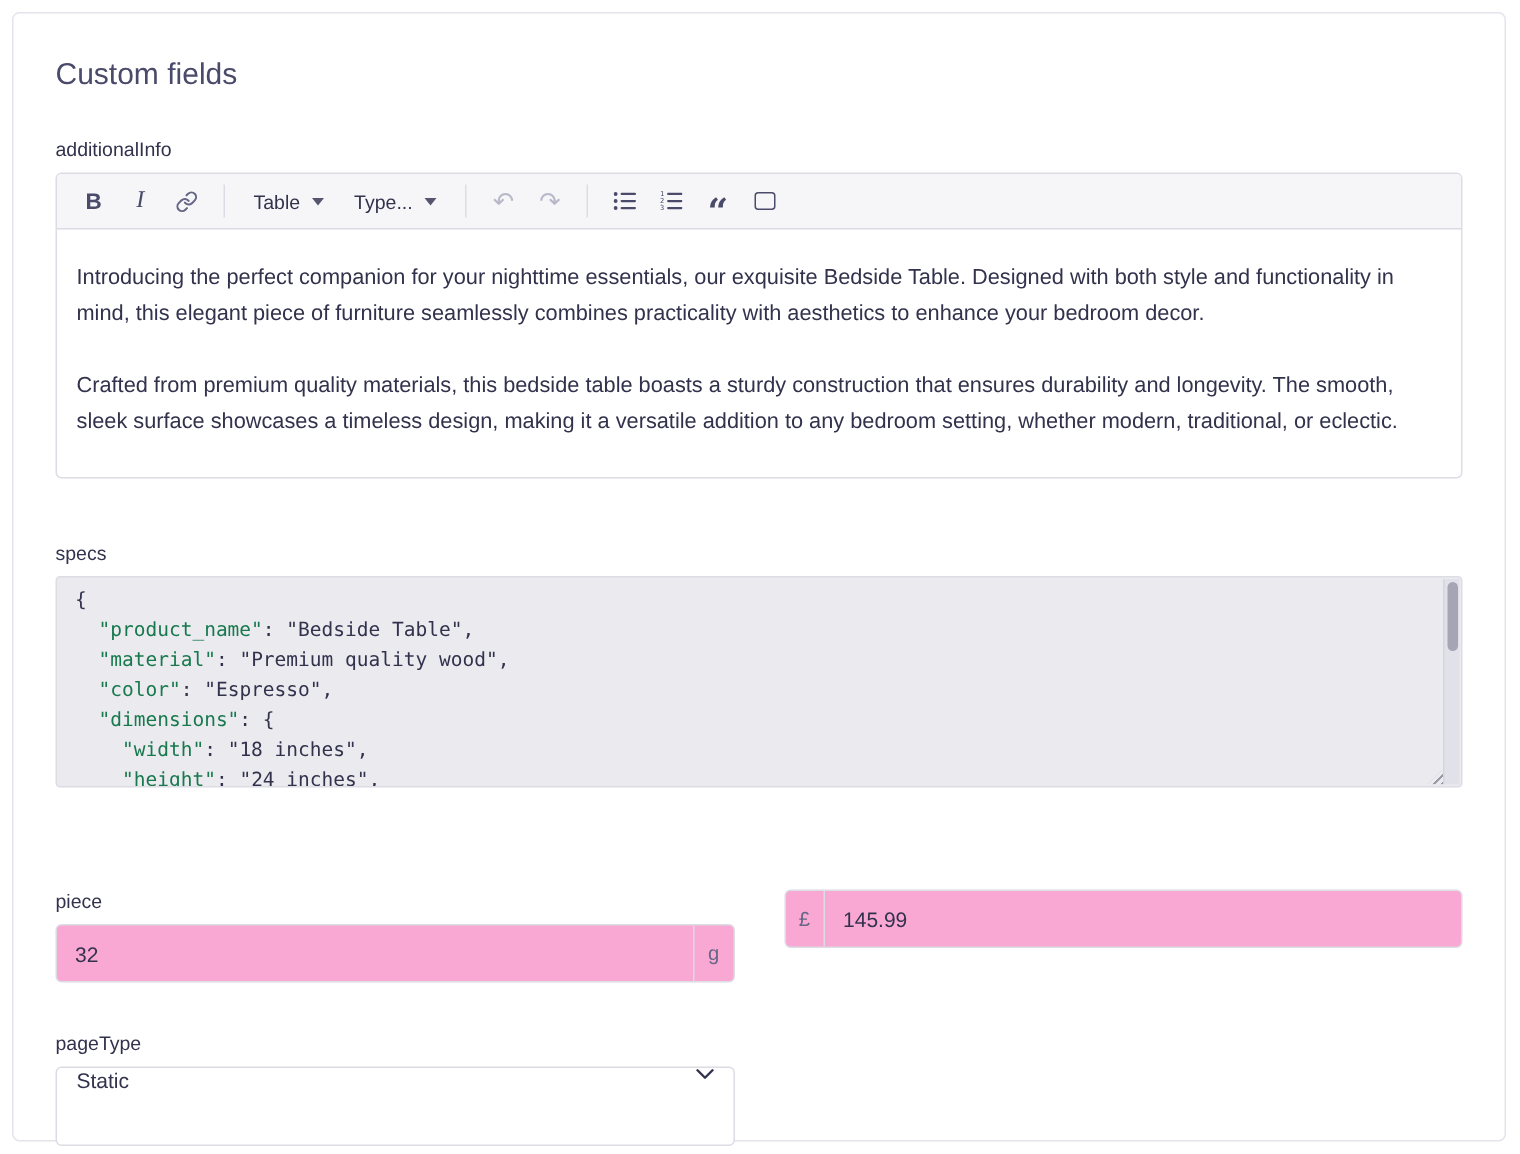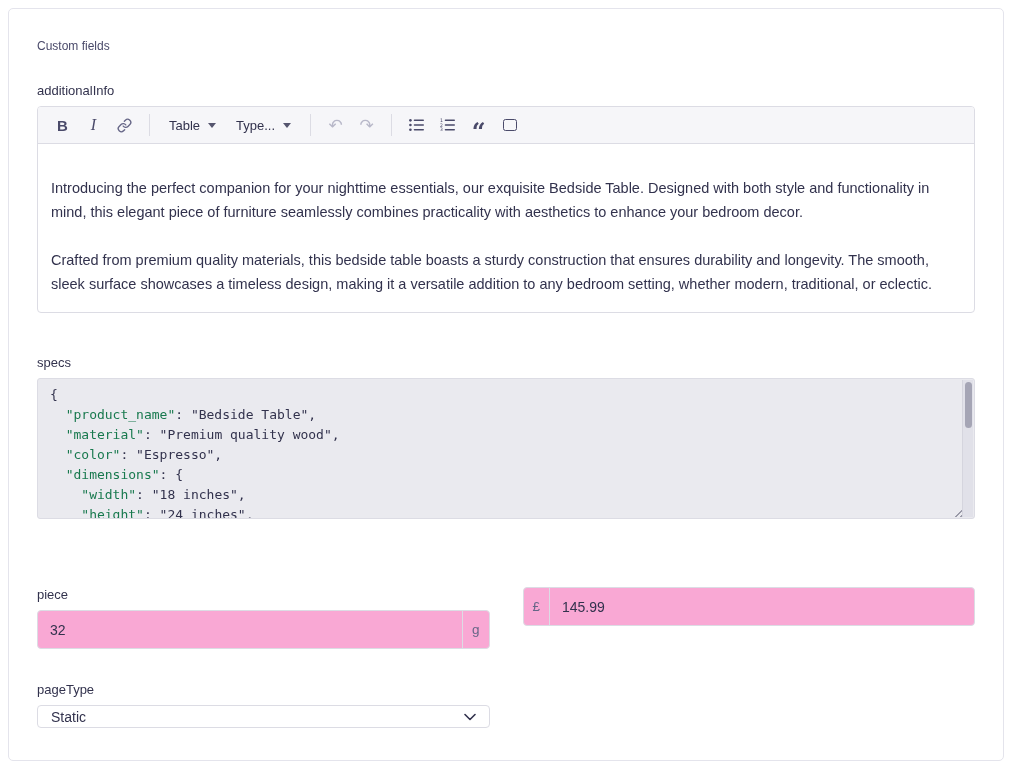--- a/index.html
+++ b/index.html
@@ -15,21 +15,21 @@
   .card {
     position: absolute; left: 8px; top: 8px;
     width: 996px; height: 753px;
     background: #fff;
     border: 1px solid #e4e4ec;
     border-radius: 5px;
     padding: 30px 28px 0 28px;
   }
   .panel-title {
     margin: 0 0 30px 0;
-    font-size: 12px; font-weight: 500; color: #4a4a6a;
+    font-size: 20px; font-weight: 500; color: #4a4a6a;
   }
   .field-label {
     display: block;
     font-size: 13px; color: var(--text, #32324d);
     margin-bottom: 8px;
   }
 
   
   .rte {
     border: 1px solid var(--border, #dcdce4);
@@ -73,21 +73,21 @@
     width: 14px; height: 12px;
     border: 1.6px solid #4a4a6a; border-radius: 2.5px;
     display: inline-block;
   }
   .rte-content {
     padding: 16px 13px;
     font-size: 14.5px; line-height: 24px; color: var(--text, #32324d);
     min-height: 165px;
     cursor: text;
   }
-  .rte-content p { margin: 16px 0 24px 0; }
+  .rte-content p { margin: 4px 0 24px 0; }
   .rte-content p:last-child { margin-bottom: 0; }
 
   
   .code-field { margin-bottom: 68px; }
   .code-editor {
     position: relative;
     background: var(--code-bg, #eaeaef);
     border: 1px solid var(--border, #dcdce4);
     border-radius: 3px;
     height: 141px;
@@ -139,25 +139,25 @@
   .addon {
     display: flex; align-items: center;
     padding: 0 9px;
     font-size: 13.5px; color: var(--muted, #666687);
     flex: none;
   }
   .addon.suffix { border-left: 1px solid var(--border, #dcdce4); }
   .addon.prefix { border-right: 1px solid var(--border, #dcdce4); }
   .addon.protocol { background: var(--toolbar-bg, #f6f6f9); }
   .select-box {
-    height: 23px;
+    height: 53px;
     border: 1px solid var(--border, #dcdce4);
     border-radius: 4px;
     background: #fff;
-    display: flex; align-items: center; justify-content: space-between;
+    display: flex; align-items: flex-start; justify-content: space-between;
     padding: 0 13px;
     font-size: 14px; color: var(--text, #32324d);
     cursor: pointer;
   }
 </style>
 </head>
 <body>
 
 <div class="card">
   <h2 class="panel-title">Custom fields</h2>

